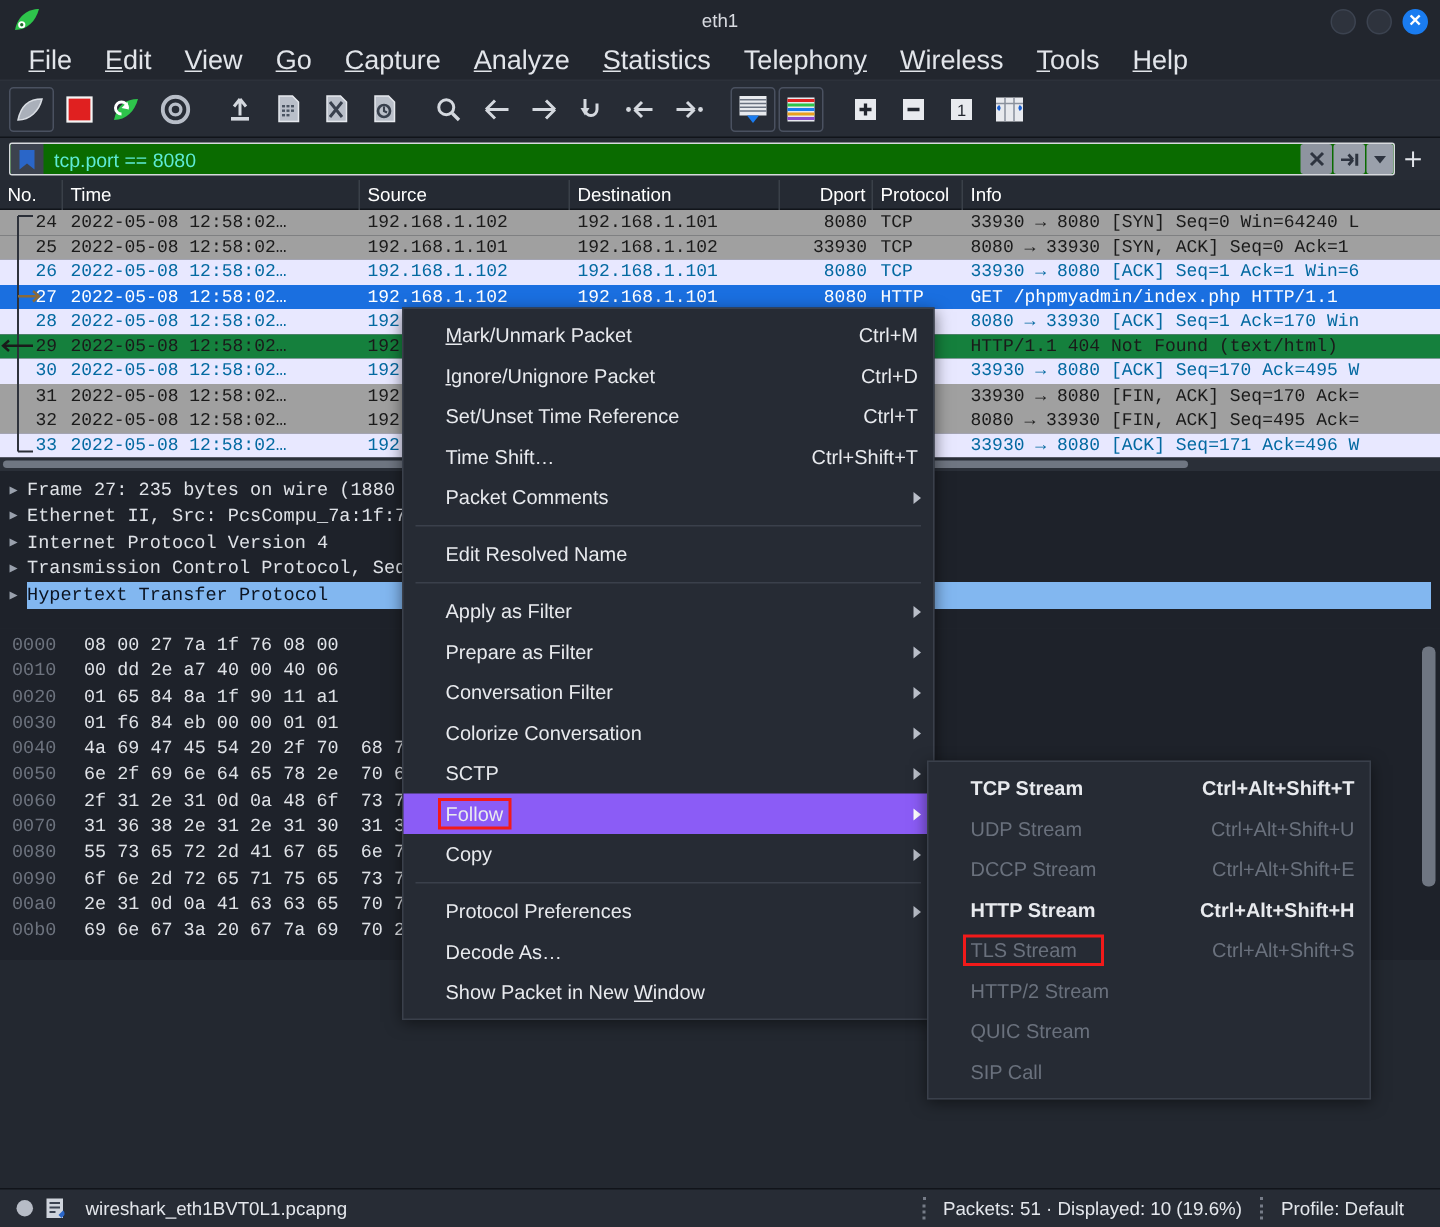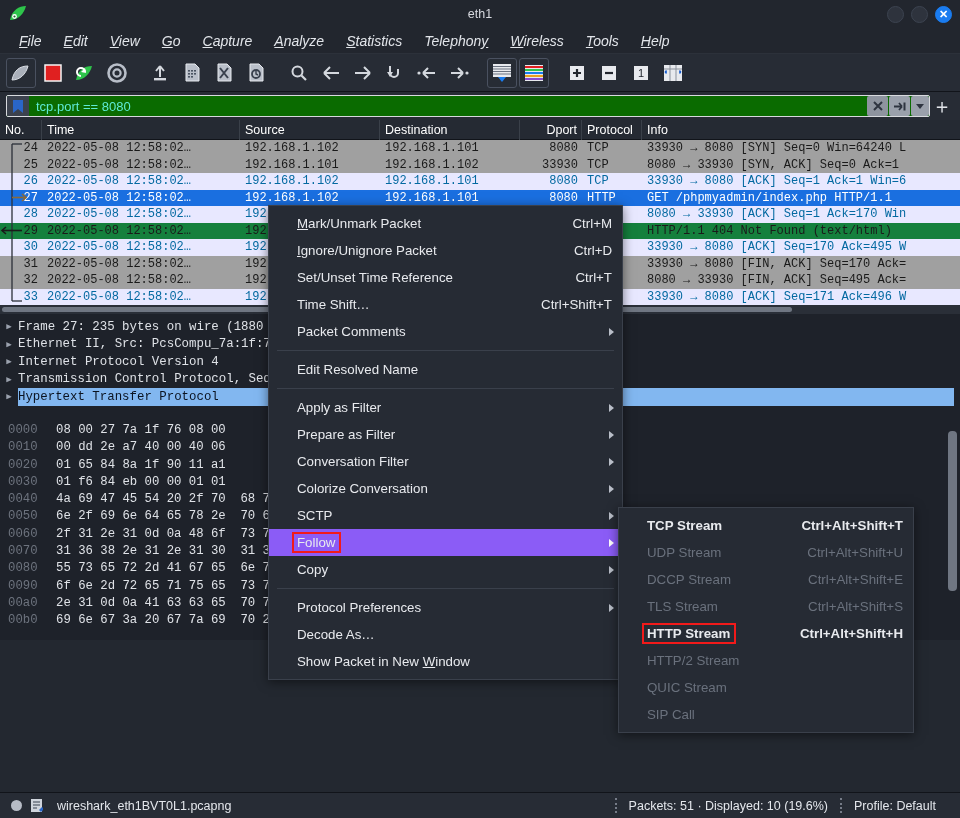--- a/index.html
+++ b/index.html
@@ -24,21 +24,21 @@
   .wbtns { position: absolute; right: 8px; display: flex; gap: 7px; align-items: center; z-index: 3;}
   .wbtn { width: 17px; height: 17px; border-radius: 50%; background: #2e333d; border: 1px solid #3c4350; }
   .wbtn.close { background: #1a7cf0; border-color: #1a7cf0; display:flex; align-items:center; justify-content:center; color:#fff; font-size:11px; font-weight:bold; line-height:1;}
 
   
   .menubar {
     height: 26px; background: #22262e; display: flex; align-items: center;
     padding-left: 8px; border-bottom: 1px solid #2c313a;
   }
   .menu-item {
-    color: #e2e5ea; font-size: 14px; padding: 3px 11px; cursor: default; font-style: italic;
+    color: #e2e5ea; font-size: 18px; padding: 3px 11px; cursor: default;
   }
   .menu-item u { text-decoration: underline; }
 
   
   .toolbar {
     height: 38px; background: #272c35; display: flex; align-items: center;
     padding-left: 6px; gap: 2px; border-bottom: 1px solid #11141a;
   }
   .tb { width: 30px; height: 30px; display: flex; align-items: center; justify-content: center; }
   .tb.boxed { border: 1px solid #4a5160; border-radius: 3px; }
@@ -623,28 +623,28 @@
         <span class="accel">Ctrl+Alt+Shift+T</span>
       </div>
       <div class="ctxitem dis">
         <span>UDP Stream</span>
         <span class="accel">Ctrl+Alt+Shift+U</span>
       </div>
       <div class="ctxitem dis">
         <span>DCCP Stream</span>
         <span class="accel">Ctrl+Alt+Shift+E</span>
       </div>
+      <div class="ctxitem bold">
+        <span>HTTP Stream</span>
+        <span class="accel">Ctrl+Alt+Shift+H</span>
+      </div>
       <div class="ctxitem dis">
         <span>TLS Stream</span>
         <span class="accel">Ctrl+Alt+Shift+S</span>
       </div>
-      <div class="ctxitem bold">
-        <span>HTTP Stream</span>
-        <span class="accel">Ctrl+Alt+Shift+H</span>
-      </div>
       <div class="ctxitem dis">
         <span>HTTP/2 Stream</span>
       </div>
       <div class="ctxitem dis">
         <span>QUIC Stream</span>
       </div>
       <div class="ctxitem dis">
         <span>SIP Call</span>
       </div>
     </div>

